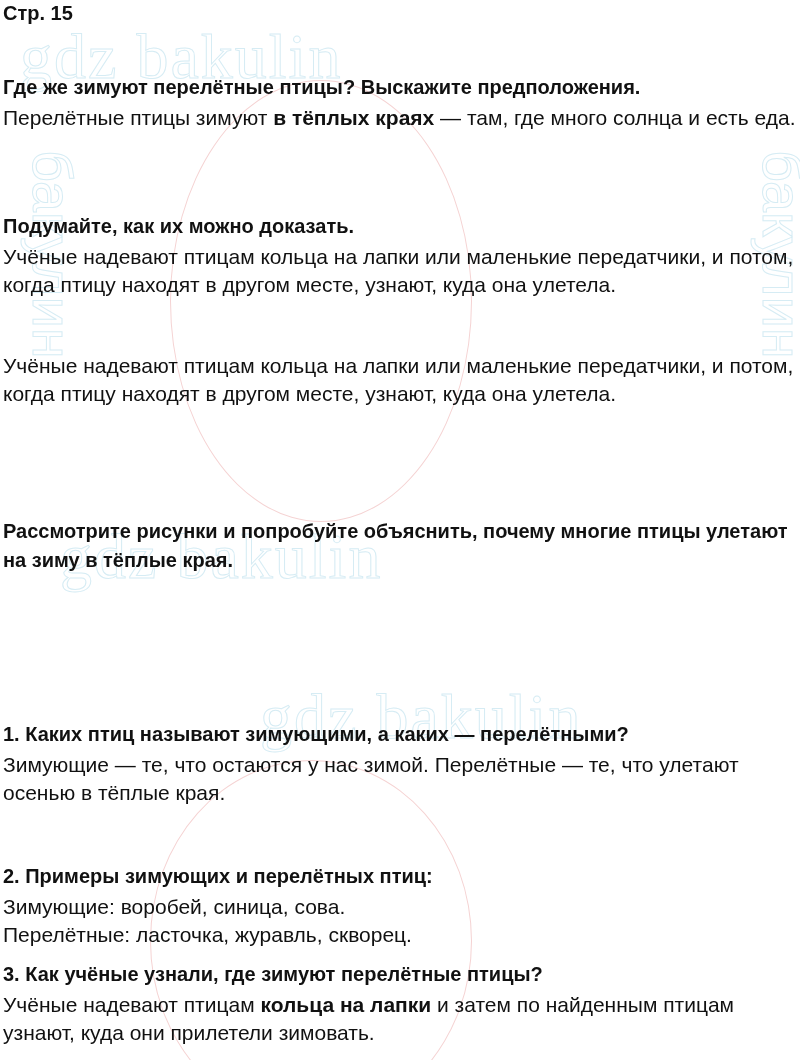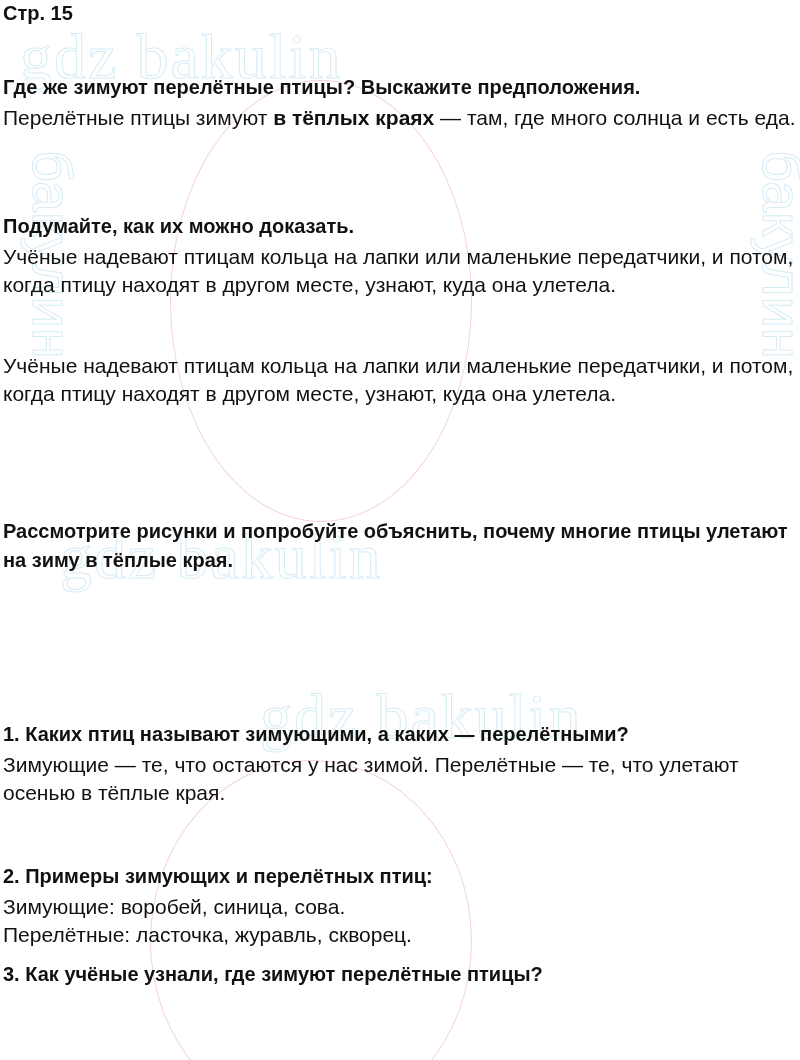--- a/index.html
+++ b/index.html
@@ -75,14 +75,15 @@
   </div>
 
   <div class="block" style="top:862px;">
     <p class="q">2. Примеры зимующих и перелётных птиц:</p>
     <p class="a">Зимующие: воробей, синица, сова.</p>
     <p class="a" style="margin-top:0;">Перелётные: ласточка, журавль, скворец.</p>
   </div>
 
   <div class="block" style="top:960px;">
     <p class="q">3. Как учёные узнали, где зимуют перелётные птицы?</p>
+    <p class="a"><span>Учёные надевают птицам </span><b>кольца на лапки</b><span> и затем по найденным птицам узнают, куда они прилетели зимовать.</span></p>
   </div>
 </div>
 
 </body></html>

